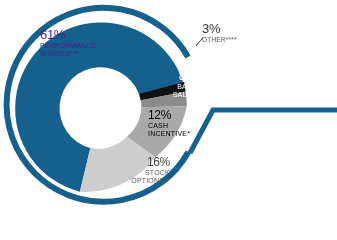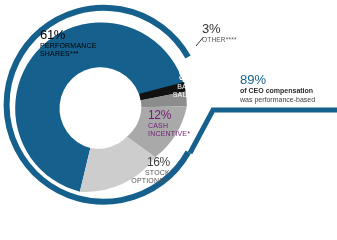--- a/index.html
+++ b/index.html
@@ -4,36 +4,36 @@
 <style>
   html,body{margin:0;padding:0;background:#ffffff;}
   body{width:337px;height:215px;overflow:hidden;font-family:"Liberation Sans",sans-serif;}
   #stage{position:relative;width:337px;height:215px;background:#ffffff;}
   svg#donut{position:absolute;left:0;top:0;width:337px;height:215px;}
   .lbl{position:absolute;pointer-events:none;}
   .pct{font-weight:400;letter-spacing:-0.3px;}
   .sub{font-weight:400;letter-spacing:0.2px;line-height:1.12;}
 
   
-  #l61{left:40px;top:27px;color:#000000;}
+  #l61{left:40px;top:27px;color:#4c1d95;}
   #l61 .pct{font-size:13px;display:block;}
   #l61 .sub{font-size:7px;display:block;margin-top:0px;}
 
   
   #l3{left:202px;top:21px;color:#3a3a3a;text-align:left;}
   #l3 .pct{font-size:13px;display:block;color:#333333;}
   #l3 .sub{font-size:6.5px;display:block;color:#555555;margin-top:0px;}
 
   
   #l8{left:165px;top:69px;color:#ffffff;text-align:center;width:44px;}
   #l8 .pct{font-size:12px;display:block;}
   #l8 .sub{font-size:7px;display:block;}
 
   
-  #l12{left:148px;top:108px;color:#701a75;text-align:left;width:60px;}
+  #l12{left:148px;top:108px;color:#000000;text-align:left;width:60px;}
   #l12 .pct{font-size:12px;display:block;}
   #l12 .sub{font-size:7px;display:block;}
 
   
   #l16{left:108px;top:155px;color:#4a4a4a;text-align:right;width:62px;}
   #l16 .pct{font-size:12px;display:block;color:#3f3f3f;}
   #l16 .sub{font-size:7px;display:block;color:#545454;}
 
   
   #callout{left:240px;top:73px;width:95px;}
@@ -112,19 +112,14 @@
     <span class="sub">CASH</span>
     <span class="sub">INCENTIVE*</span>
   </div>
 
   <div class="lbl" id="l16">
     <span class="pct">16%</span>
     <span class="sub">STOCK</span>
     <span class="sub">OPTIONS**</span>
   </div>
 
-  <div class="lbl" id="callout">
-    <span class="big">89%</span>
-    <span class="b1">of CEO compensation</span>
-    <span class="b2">was performance-based</span>
-  </div>
 
 </div>
 
 </body></html>

